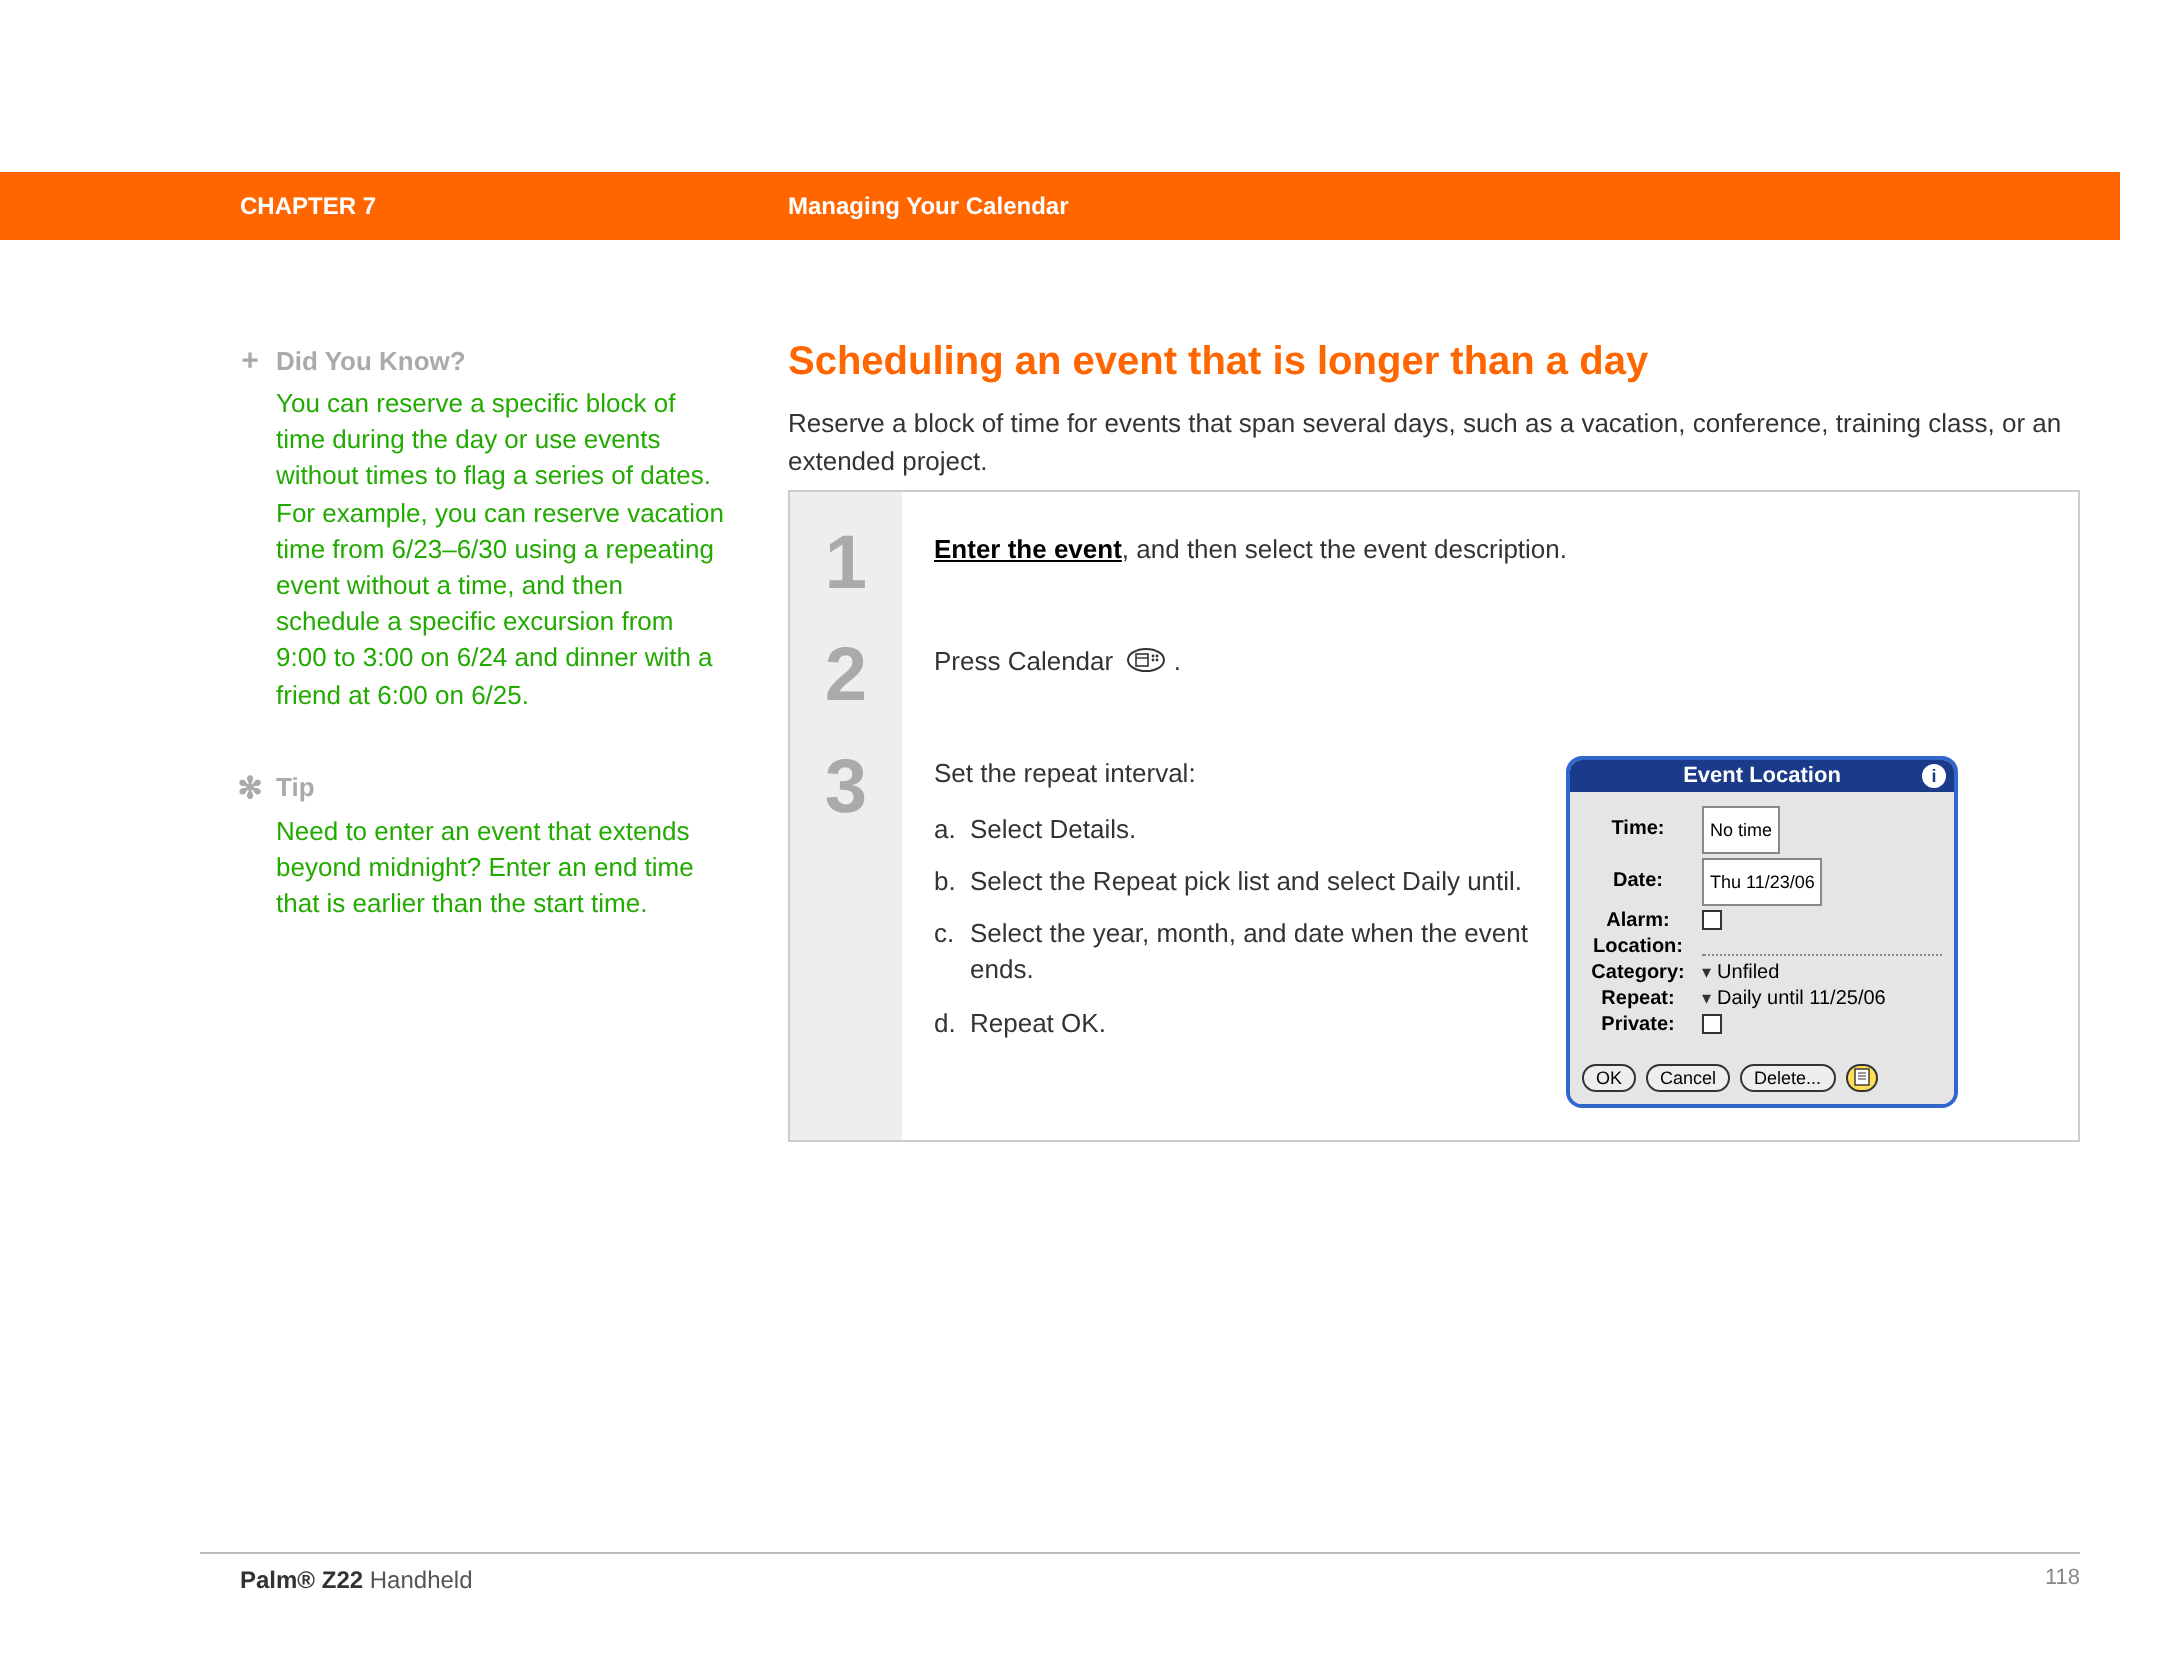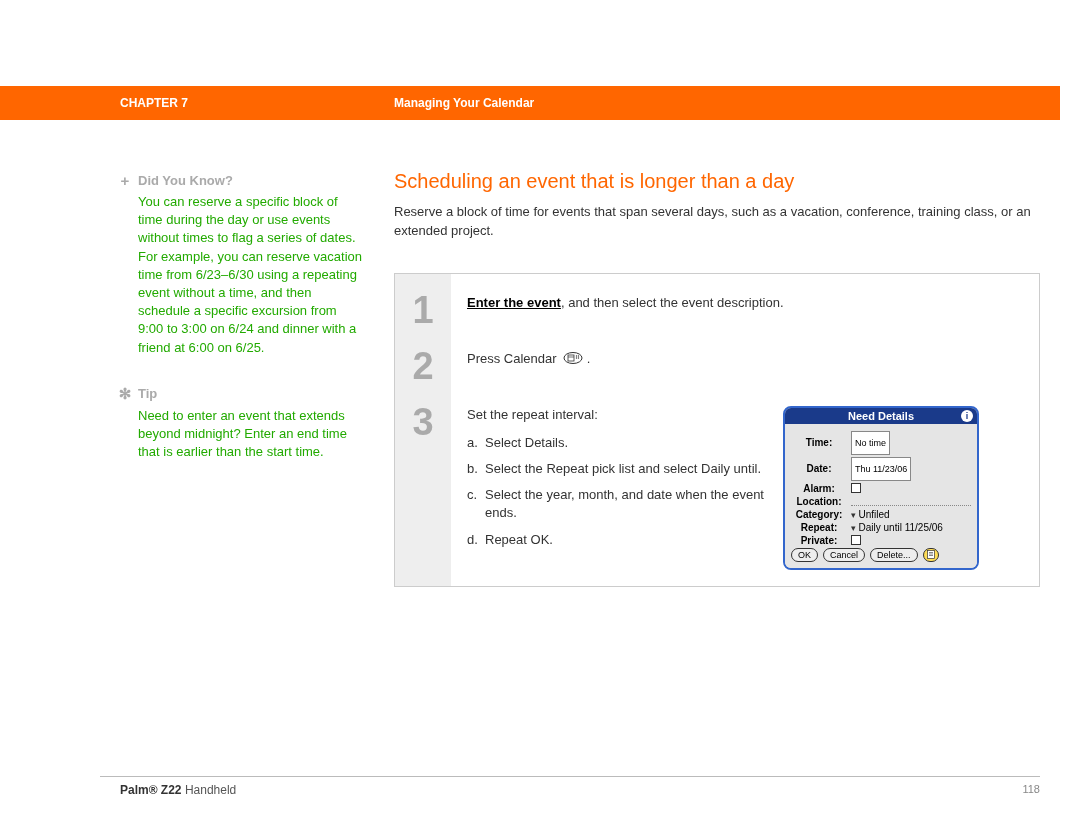--- a/index.html
+++ b/index.html
@@ -59,29 +59,29 @@
     margin-left: 20px;
   }
   .main {
     position: absolute;
     left: 394px;
     top: 170px;
     width: 646px;
   }
   .section-title {
     color: #ff6600;
-    font-weight: normal;
+    font-weight: bold;
     font-size: 20px;
     margin-bottom: 10px;
   }
   .intro-text {
     font-size: 13px;
     color: #333;
     line-height: 1.45;
-    margin-bottom: 32px;
+    margin-bottom: 4px;
   }
   .steps-box {
     border: 1px solid #ccc;
     background: #fff;
     display: flex;
   }
   .steps-nums {
     width: 56px;
     background: #eee;
     padding: 8px 0 0 0;
@@ -187,21 +187,21 @@
     align-items: center;
   }
   .dev-dotted { flex:1; border-bottom: 1px dotted #888; height: 10px; }
   .dev-check {
     width: 10px; height: 10px;
     border: 1px solid #333;
     display: inline-block;
     background: #fff;
   }
   .dev-drop::before { content: "▾"; color:#333; margin-right:3px; font-size:9px; }
-  .dev-buttons { display: flex; gap: 5px; margin-top: 2px; align-items:center; }
+  .dev-buttons { display: flex; gap: 5px; margin-top: 14px; align-items:center; }
   .dev-btn {
     border: 1px solid #333;
     border-radius: 9px;
     background: #eee;
     padding: 0 6px;
     font-size: 9px;
     height: 14px;
     display: inline-flex;
     align-items: center;
   }
@@ -313,21 +313,21 @@
               </div>
             <div class="sub-item">
                 <span class="letter">d.</span>
                 <span>Repeat OK.</span>
               </div>
           </div>
         </div>
 
         <div class="device-shot">
           <div class="dev-title">
-            <span>Need Details</span>
+            <span>Event Location</span>
             <span class="dev-info">i</span>
           </div>
           <div class="dev-body">
             <div class="dev-row">
               <span class="dev-label">Time:</span>
               <span class="dev-field">No time</span>
             </div>
             <div class="dev-row">
               <span class="dev-label">Date:</span>
               <span class="dev-field">Thu 11/23/06</span>

